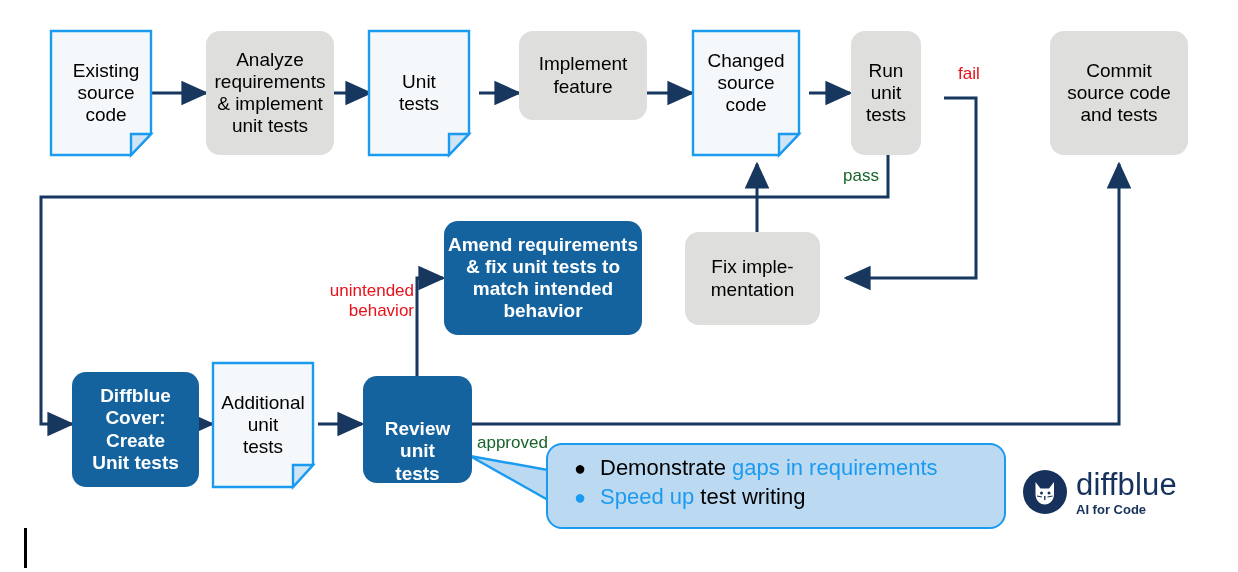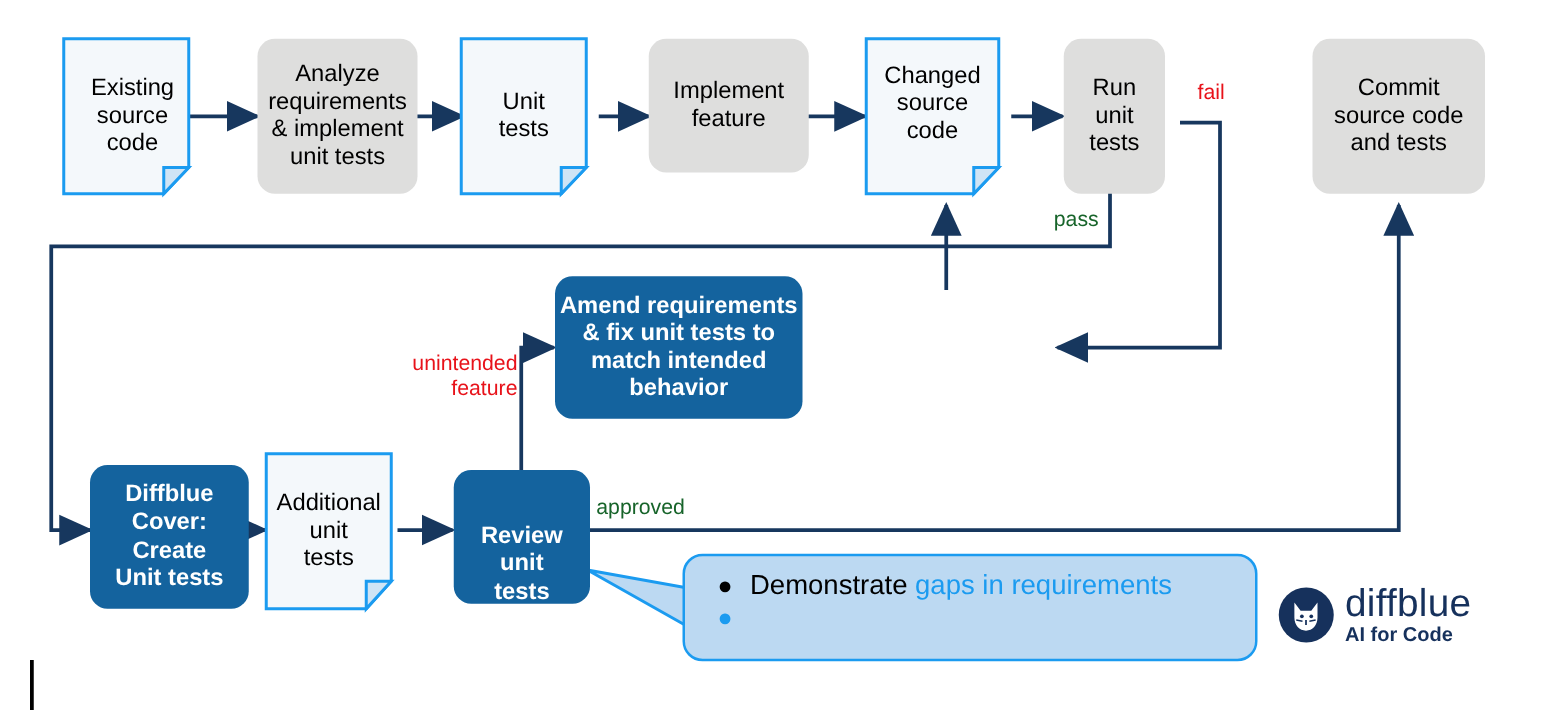--- a/index.html
+++ b/index.html
@@ -12,39 +12,39 @@
   .node .lbl{display:block;line-height:1.16;}
   
   .proc{background:#dededd;border-radius:14px;color:#000;font-size:19px;}
   
   .procblue{background:#14639e;border-radius:14px;color:#fff;font-size:19px;font-weight:bold;}
   
   .doc{color:#000;font-size:19px;background:transparent;}
   .edgelabel{position:absolute;font-size:17px;white-space:nowrap;}
   .lbl-pass{color:#17642a;}
   .lbl-fail{color:#e8121a;}
-  .lbl-approved{color:#17642a;}
+  .lbl-approved{color:#17642a;margin-top:37px;}
   .lbl-unintended{color:#e8121a;text-align:right;line-height:1.18;}
   
   #callout{position:absolute;left:546px;top:443px;width:460px;height:86px;
            background:#bcd9f2;border:2px solid #1b9bf0;border-radius:16px;box-sizing:border-box;}
   .bullets{position:absolute;left:574px;top:455px;width:430px;}
   .brow{display:flex;align-items:baseline;margin:0 0 4px 0;font-size:22px;}
   .bdot{width:26px;flex:0 0 26px;font-size:20px;line-height:1.1;}
   .dot-black{color:#000;}
   .dot-blue{color:#1b9bf0;}
   .tx-black{color:#000;}
   .tx-blue{color:#1b9bf0;}
   .btext{line-height:1.15;}
   
   #logo{position:absolute;left:1022px;top:464px;width:200px;height:56px;display:flex;align-items:center;}
   #logo .mark{width:46px;height:46px;flex:0 0 46px;}
   #logo .wordwrap{margin-left:8px;}
   #logo .word{font-size:31px;color:#16315c;line-height:1;letter-spacing:.2px;}
-  #logo .tag{font-size:16px;color:#16315c;font-weight:bold;line-height:1;margin-top:3px;}
+  #logo .tag{font-size:13px;color:#16315c;font-weight:bold;line-height:1;margin-top:3px;}
   #caret{position:absolute;left:24px;top:528px;width:3px;height:40px;background:#000;}
 </style>
 </head>
 <body>
 
 <div id="stage">
 
   <svg class="layer" viewBox="0 0 1238 572">
     <defs>
       <marker id="ah" markerWidth="9" markerHeight="9" refX="8.2" refY="4.5" orient="auto">
@@ -100,50 +100,54 @@
 requirements
 &amp; implement
 unit tests</span>
   </div>
 
   <div class="node doc" style="left:369px;top:31px;width:100px;height:124px;">
     <span class="lbl" style="white-space:pre-line;">Unit
 tests</span>
   </div>
 
-  <div class="node proc" style="left:519px;top:31px;width:128px;height:107px;border-radius:14px;">
+  <div class="node proc" style="left:519px;top:31px;width:128px;height:89px;border-radius:14px;">
     <span class="lbl" style="white-space:pre-line;">Implement
 feature</span>
   </div>
 
   <div class="node doc" style="left:693px;top:21px;width:106px;height:124px;">
     <span class="lbl" style="white-space:pre-line;">Changed
 source
 code</span>
   </div>
 
-  <div class="node proc" style="left:851px;top:31px;width:81px;height:124px;">
+  <div class="node proc" style="left:851px;top:31px;width:70px;height:124px;">
     <span class="lbl" style="white-space:pre-line;">Run
 unit
 tests</span>
   </div>
 
   <div class="node proc" style="left:1050px;top:31px;width:138px;height:124px;">
     <span class="lbl" style="white-space:pre-line;">Commit
 source code
 and tests</span>
   </div>
 
   <div class="node procblue" style="left:444px;top:221px;width:198px;height:114px;text-align:center;">
     <span class="lbl" style="white-space:pre-line;">Amend requirements
 &amp; fix unit tests to
 match intended
 behavior</span>
   </div>
 
+  <div class="node proc" style="left:685px;top:232px;width:135px;height:93px;">
+    <span class="lbl" style="white-space:pre-line;">Fix imple-
+mentation</span>
+  </div>
 
   <div class="node procblue" style="left:72px;top:372px;width:127px;height:115px;">
     <span class="lbl" style="white-space:pre-line;">Diffblue
 Cover:
 Create
 Unit tests</span>
   </div>
 
   <div class="node doc" style="left:213px;top:363px;width:100px;height:124px;">
     <span class="lbl" style="white-space:pre-line;">Additional
@@ -154,32 +158,35 @@
   <div class="node procblue" style="left:363px;top:376px;width:109px;height:107px;">
     <span class="lbl" style="white-space:pre-line;margin-top:44px;">Review
 unit
 tests</span>
   </div>
 
   <div class="edgelabel lbl-pass" style="left:843px;top:166px;">pass</div>
   <div class="edgelabel lbl-fail" style="left:958px;top:64px;">fail</div>
   <div class="edgelabel lbl-approved" style="left:477px;top:396px;">approved</div>
   <div class="edgelabel lbl-unintended" style="left:318px;top:281px;width:96px;white-space:pre-line;">unintended
-feature</div>
+behavior</div>
 
   <div id="callout"></div>
   <div class="bullets">
     <div class="brow">
       <span class="bdot dot-black">●</span>
       <span class="btext">
         <span class="tx-black">Demonstrate </span><span class="tx-blue">gaps in requirements</span>
       </span>
     </div>
     <div class="brow">
       <span class="bdot dot-blue">●</span>
+      <span class="btext">
+        <span class="tx-blue">Speed up </span><span class="tx-black">test writing</span>
+      </span>
     </div>
   </div>
 
   <div id="logo">
     <svg class="mark" viewBox="0 0 46 46">
       <circle cx="23" cy="23" r="22" fill="#16315c"></circle>
       <path d="M12,14 L12,23 C12,30 17,35 23,35 C29,35 33,31 33,26 L33,14 L28,19 L17,19 Z" fill="#ffffff" opacity="0"></path>
       <path d="M13.5,13 L18.5,19.5 L27,19.5 L32,13 L32,25 C32,31 28,35.5 22.8,35.5 C17.6,35.5 13.5,31 13.5,25 Z" fill="#ffffff"></path>
       <circle cx="19.5" cy="24" r="1.5" fill="#16315c"></circle>
       <circle cx="27" cy="24" r="1.5" fill="#16315c"></circle>

